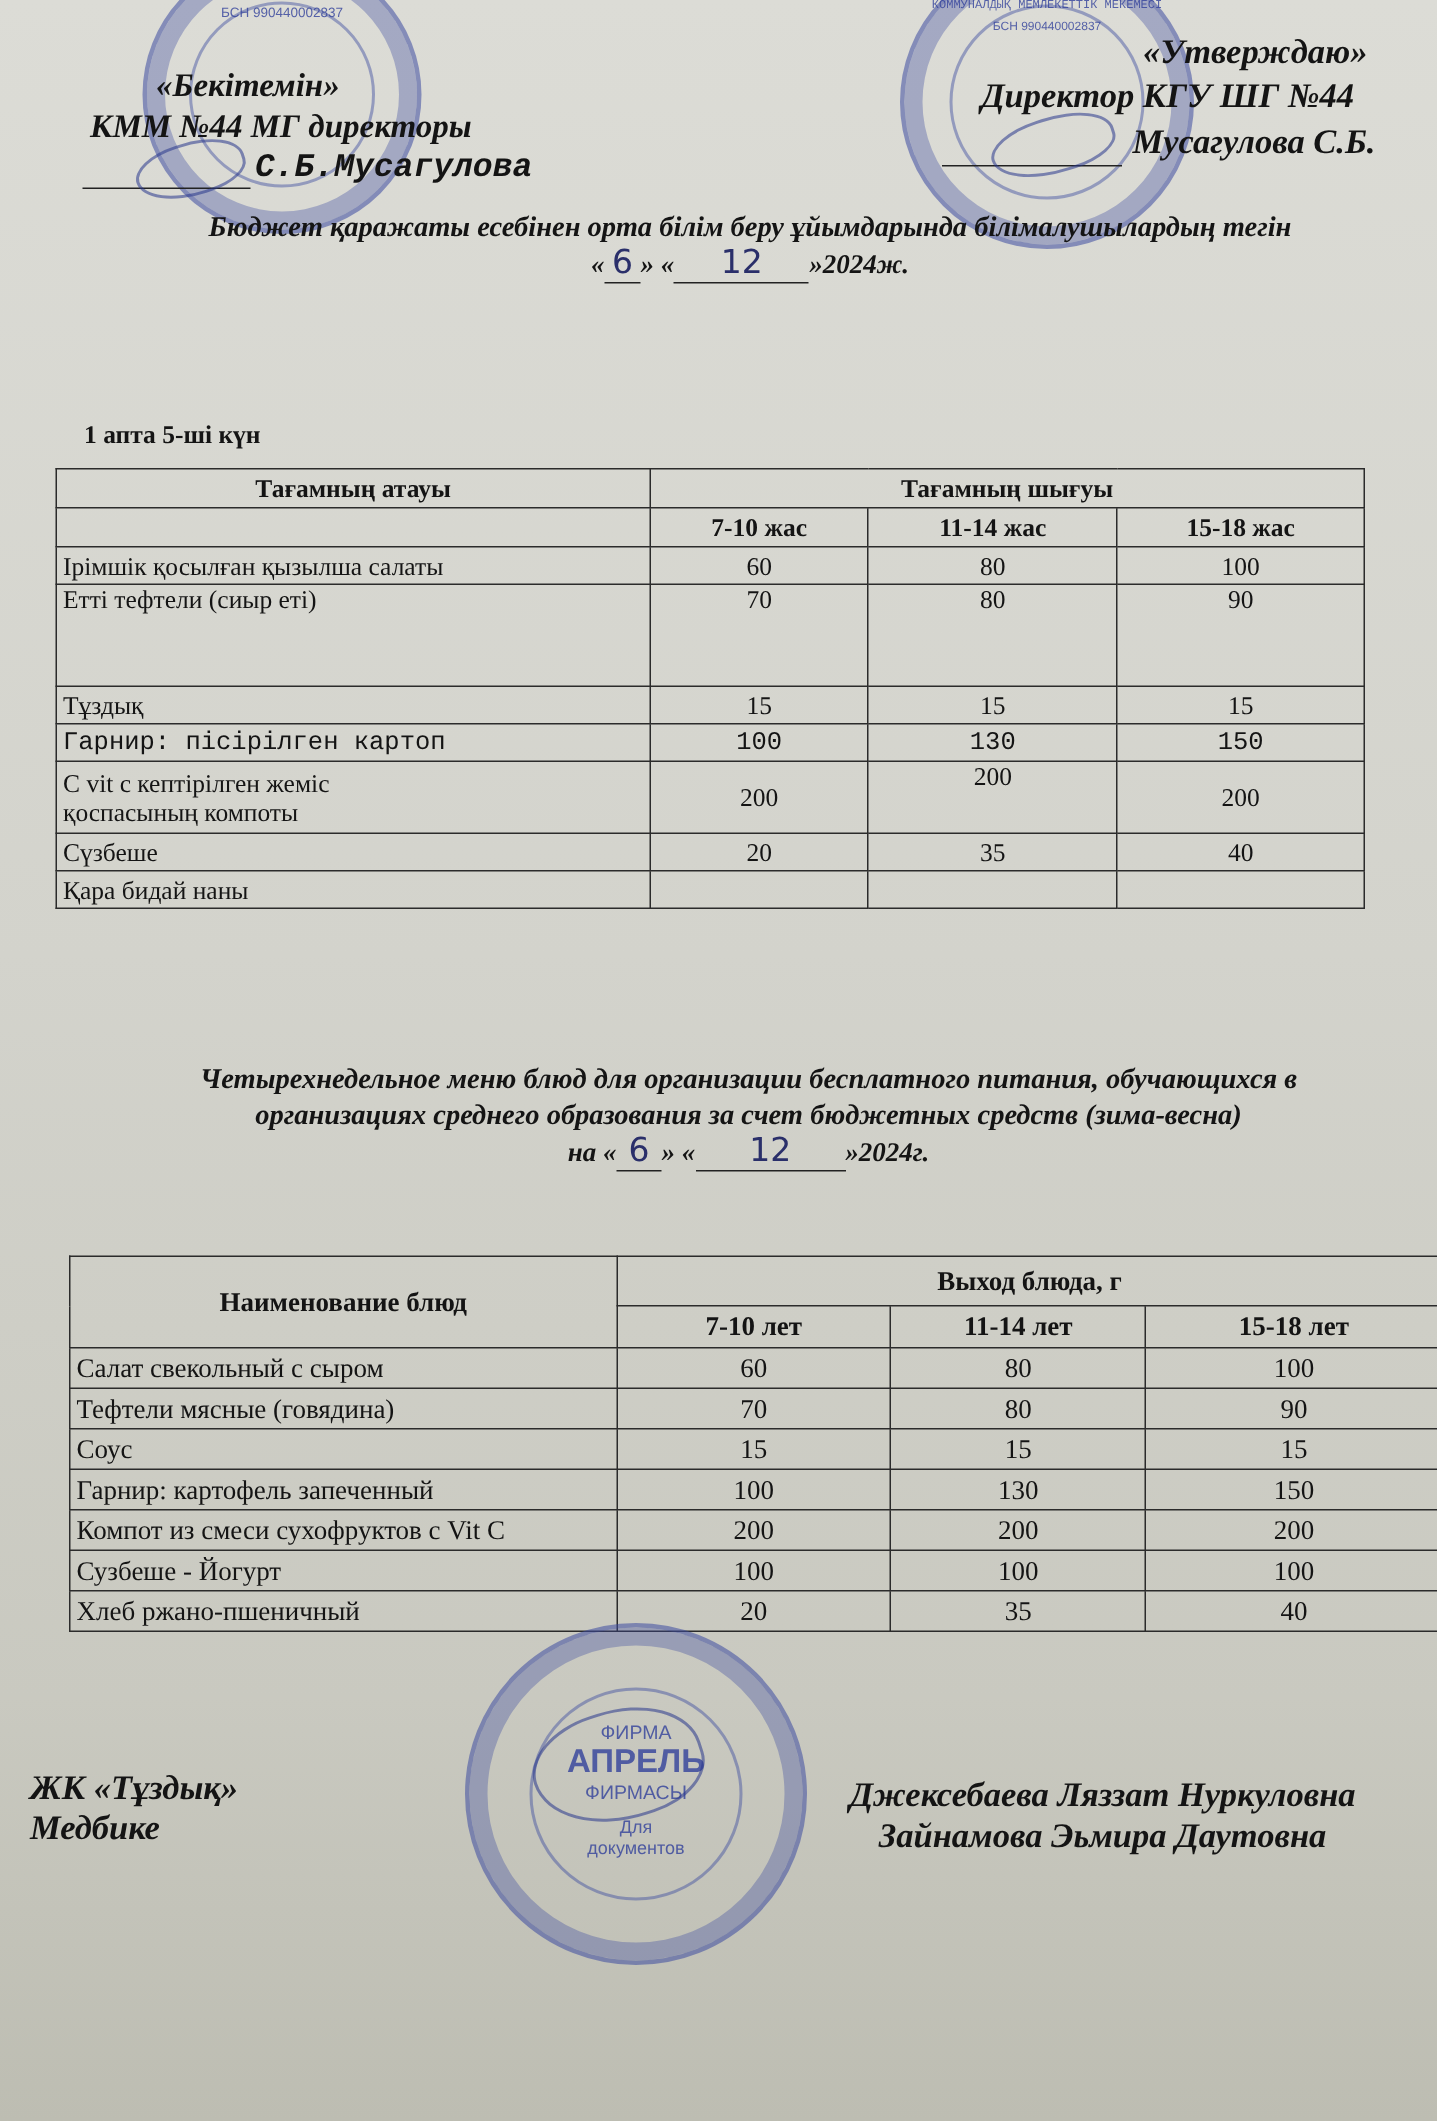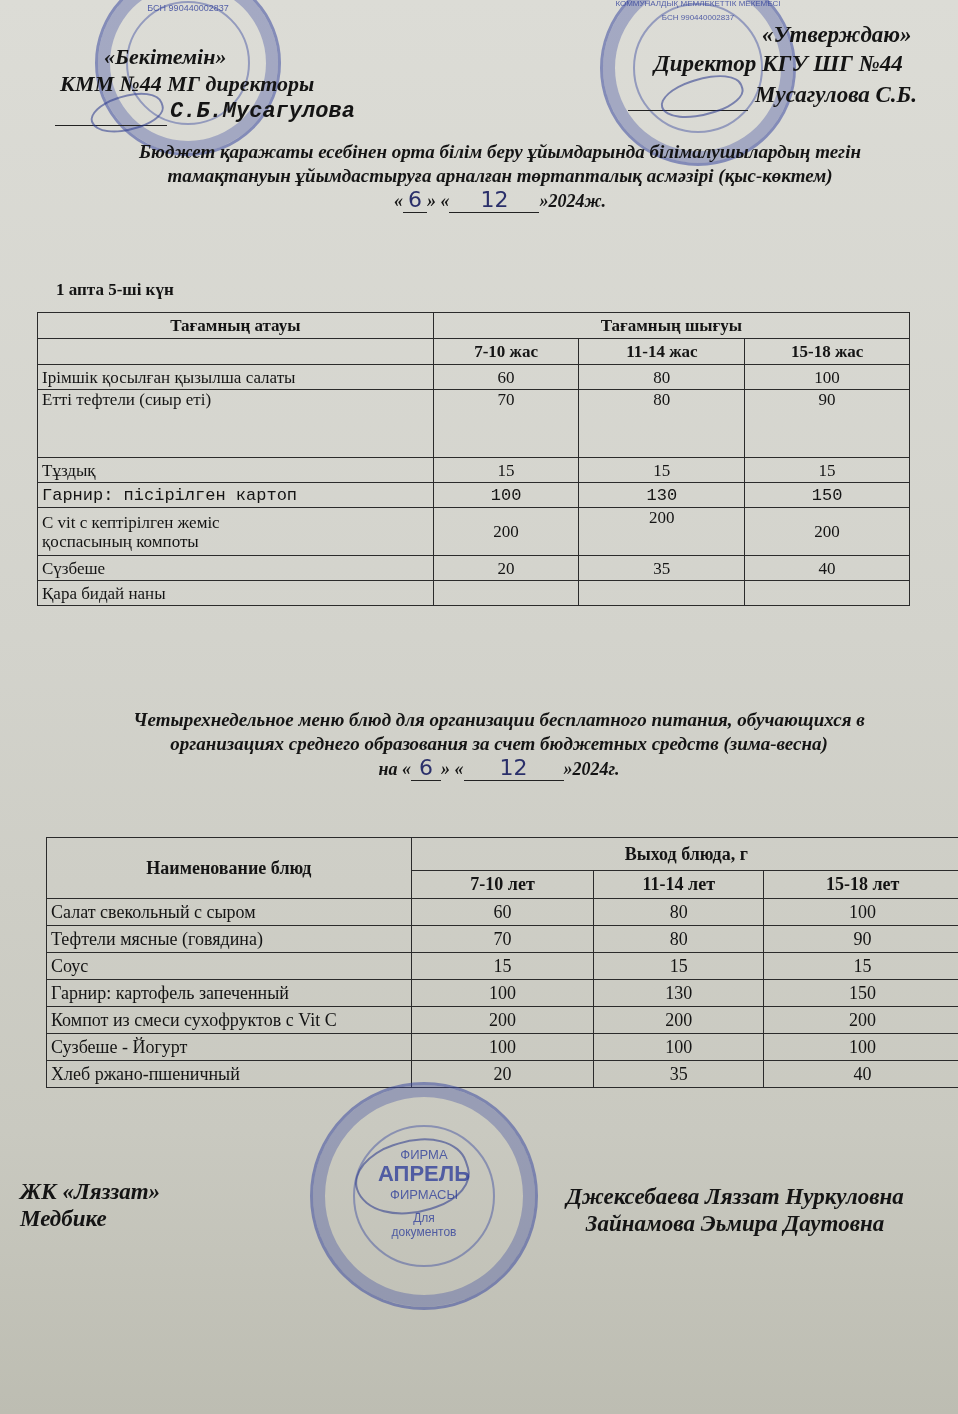--- a/index.html
+++ b/index.html
@@ -58,39 +58,38 @@
 </style>
 </head>
 <body>
 
 <div class="stamp" style="left:95px; top:-30px; width:180px; height:180px;">
   <div class="inner" style="left:28px; top:28px; width:120px; height:120px;"></div>
   <div class="stamp-text" style="top:30px; font-size:9px;">БСН 990440002837</div>
 </div>
 <div class="stamp" style="left:600px; top:-30px; width:190px; height:190px;">
   <div class="inner" style="left:30px; top:30px; width:126px; height:126px;"></div>
-  <div class="stamp-text" style="top:26px; font-size:8px;">КОММУНАЛДЫҚ МЕМЛЕКЕТТІК МЕКЕМЕСІ</div>
+  <div class="stamp-text" style="top:26px; font-size:8px;font-family:Liberation Mono, monospace;">КОММУНАЛДЫҚ МЕМЛЕКЕТТІК МЕКЕМЕСІ</div>
   <div class="stamp-text" style="top:40px; font-size:8px;">БСН 990440002837</div>
 </div>
 
 <div class="abs bi" style="left:104px; top:44px; font-size:22px;">«Бекітемін»</div>
 <div class="abs bi" style="left:60px; top:71px; font-size:22px;">КММ  №44 МГ директоры</div>
 <div class="sig" style="left:55px; top:125px; width:112px;"></div>
 <div class="scribble" style="left:90px; top:95px; width:70px; height:32px;"></div>
 <div class="abs bi" style="left:170px; top:99px; font-size:22px;font-family:Liberation Mono, monospace;">С.Б.Мусагулова</div>
 
 <div class="abs bi" style="left:762px; top:22px; font-size:23px;">«Утверждаю»</div>
 <div class="abs bi" style="left:654px; top:51px; font-size:23px;">Директор КГУ ШГ №44</div>
 <div class="sig" style="left:628px; top:110px; width:120px;"></div>
 <div class="scribble" style="left:660px; top:78px; width:80px; height:34px;"></div>
 <div class="abs bi" style="left:755px; top:82px; font-size:23px;">Мусагулова С.Б.</div>
 
 <div class="title" style="left:70px; top:140px; width:860px;">
   <div style="font-size:19px;">Бюджет қаражаты есебінен орта білім беру ұйымдарында білімалушылардың тегін</div>
-  <div style="font-size:19px;">тамақтануын ұйымдастыруға арналған төртапталық асмәзірі (қыс-көктем)</div>
   <div style="font-size:18px;">
     <span>«</span><span class="hand" style="width:24px;">6</span><span>» «</span><span class="hand" style="width:90px;">12</span><span>»2024ж.</span>
   </div>
 </div>
 
 <div class="abs" style="left:56px; top:280px; font-size:17px; font-weight:bold;">1 апта 5-ші күн</div>
 
 <table class="grid" style="left:37px; top:312px; width:873px;">
   <colgroup>
       <col style="width:396px">
@@ -228,19 +227,19 @@
   <div class="inner" style="left:40px; top:40px; width:138px; height:138px;"></div>
   <div class="stamp-text" style="top:62px; font-size:13px;">ФИРМА</div>
   <div class="stamp-text" style="top:76px; font-size:22px; font-weight:bold;">АПРЕЛЬ</div>
   <div class="stamp-text" style="top:102px; font-size:13px;">ФИРМАСЫ</div>
   <div class="stamp-text" style="top:126px; font-size:12px;">Для</div>
   <div class="stamp-text" style="top:140px; font-size:12px;">документов</div>
 </div>
 <div class="scribble" style="left:355px; top:1140px; width:110px; height:70px;"></div>
 
 <div class="footer-left" style="left:20px; top:1178px;">
-  <div>ЖК «Ляззат»</div>
+  <div>ЖК «Тұздық»</div>
   <div>Медбике</div>
 </div>
 <div class="footer-right" style="left:520px; top:1183px; width:430px; text-align:center;">
   <div>Джексебаева Ляззат Нуркуловна</div>
   <div>Зайнамова Эьмира Даутовна</div>
 </div>
 
 </body></html>

